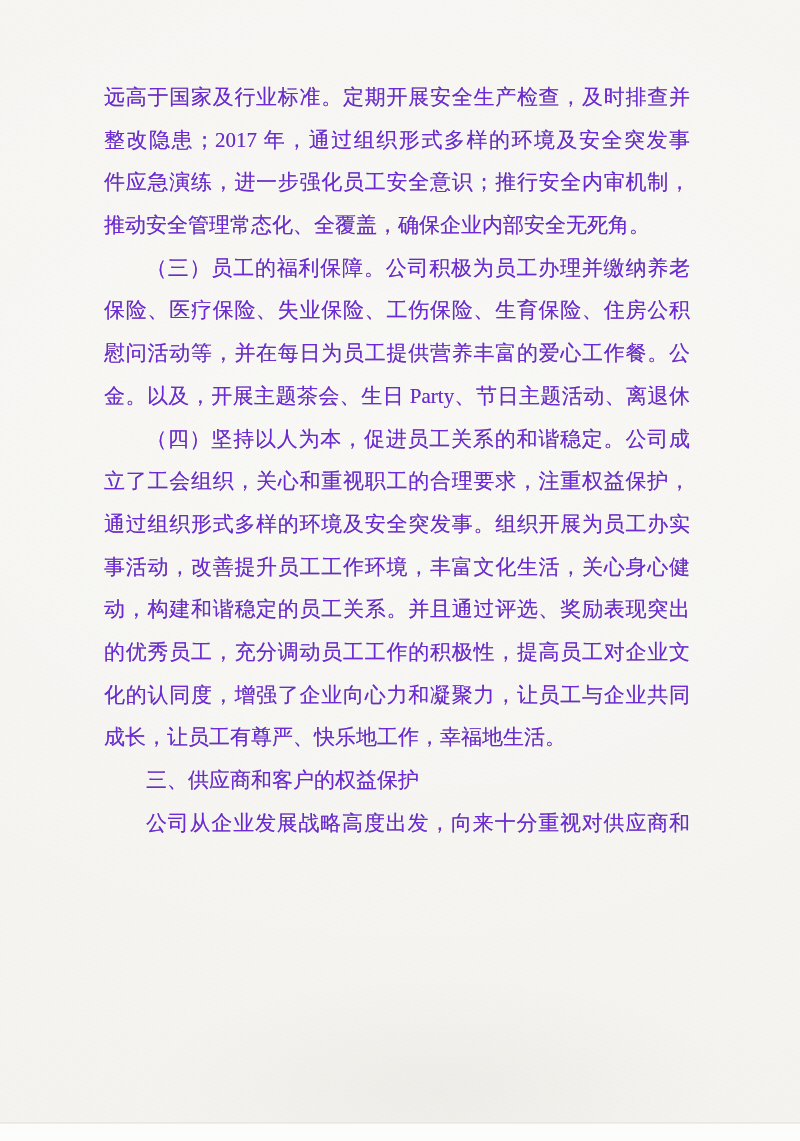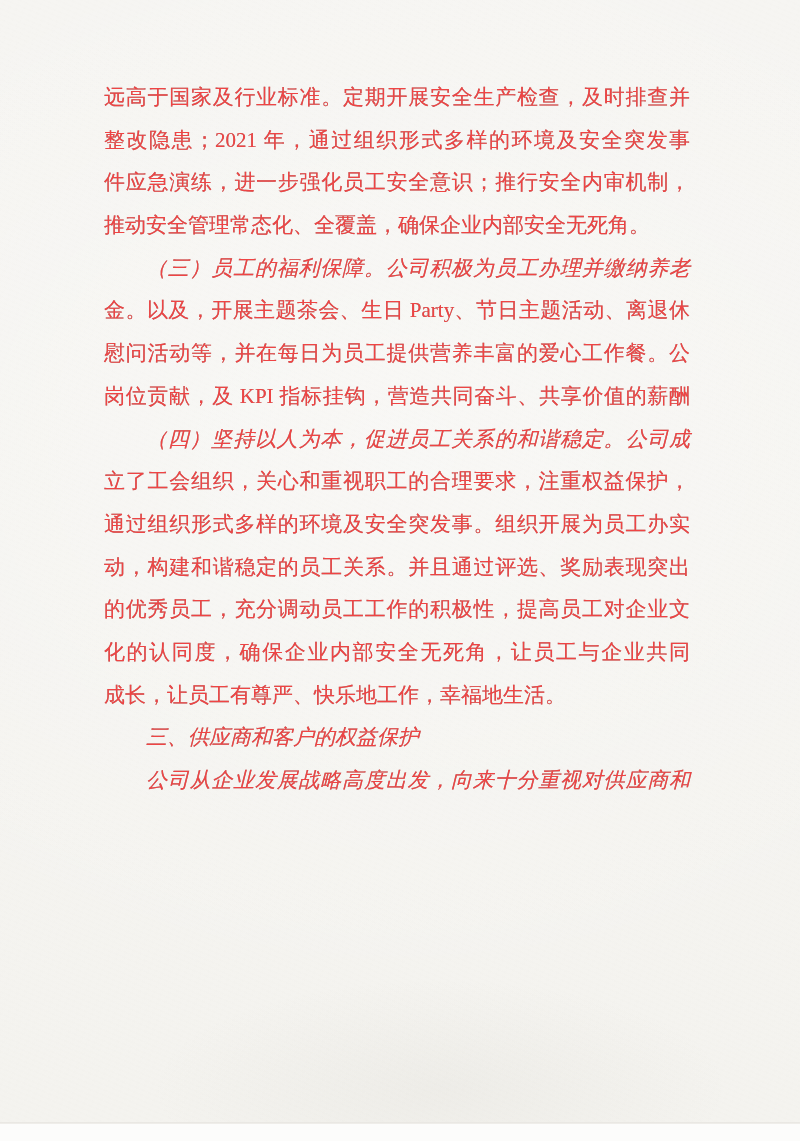--- a/index.html
+++ b/index.html
@@ -51,60 +51,60 @@
     width: 800px;
     height: 17px;
     background: #fcfcfb;
   }
   
   .text-block {
     position: absolute;
     left: 104px;
     top: 76px;
     width: 586px;
-    color: #ef4444;
+    color: #6d28d9;
     text-shadow: 0 0 0.6px rgba(70, 68, 64, 0.55);
   }
   .line {
     height: 42.7px;
     line-height: 42.7px;
     font-size: 21px;
     text-align: justify;
     text-align-last: justify;
     white-space: normal;
   }
   .line.no-just {
     text-align: right;
     text-align-last: left;
   }
   .line.indent {
     text-indent: 2em;
-    font-style: italic;
   }
 </style>
 </head>
 <body>
 
 <div class="page">
   <div class="paper"></div>
   <div class="grain"></div>
   <div class="text-block" id="text-block">
       <div class="line">远高于国家及行业标准。定期开展安全生产检查，及时排查并</div>
-      <div class="line">整改隐患；2021 年，通过组织形式多样的环境及安全突发事</div>
+      <div class="line">整改隐患；2017 年，通过组织形式多样的环境及安全突发事</div>
       <div class="line">件应急演练，进一步强化员工安全意识；推行安全内审机制，</div>
       <div class="line no-just">推动安全管理常态化、全覆盖，确保企业内部安全无死角。</div>
       <div class="line indent">（三）员工的福利保障。公司积极为员工办理并缴纳养老</div>
+      <div class="line">保险、医疗保险、失业保险、工伤保险、生育保险、住房公积</div>
+      <div class="line">慰问活动等，并在每日为员工提供营养丰富的爱心工作餐。公</div>
       <div class="line">金。以及，开展主题茶会、生日 Party、节日主题活动、离退休</div>
-      <div class="line">慰问活动等，并在每日为员工提供营养丰富的爱心工作餐。公</div>
-      <div class="line">岗位贡献，及 KPI 指标挂钩，营造共同奋斗、共享价值的薪酬</div>
       <div class="line indent">（四）坚持以人为本，促进员工关系的和谐稳定。公司成</div>
       <div class="line">立了工会组织，关心和重视职工的合理要求，注重权益保护，</div>
       <div class="line">通过组织形式多样的环境及安全突发事。组织开展为员工办实</div>
+      <div class="line">事活动，改善提升员工工作环境，丰富文化生活，关心身心健</div>
       <div class="line">动，构建和谐稳定的员工关系。并且通过评选、奖励表现突出</div>
       <div class="line">的优秀员工，充分调动员工工作的积极性，提高员工对企业文</div>
-      <div class="line">化的认同度，确保企业内部安全无死角，让员工与企业共同</div>
+      <div class="line">化的认同度，增强了企业向心力和凝聚力，让员工与企业共同</div>
       <div class="line no-just">成长，让员工有尊严、快乐地工作，幸福地生活。</div>
       <div class="line indent no-just">三、供应商和客户的权益保护</div>
       <div class="line indent">公司从企业发展战略高度出发，向来十分重视对供应商和</div>
     </div>
   <div class="bottom-edge"></div>
   <div class="below-paper"></div>
 </div>
 
 </body></html>

